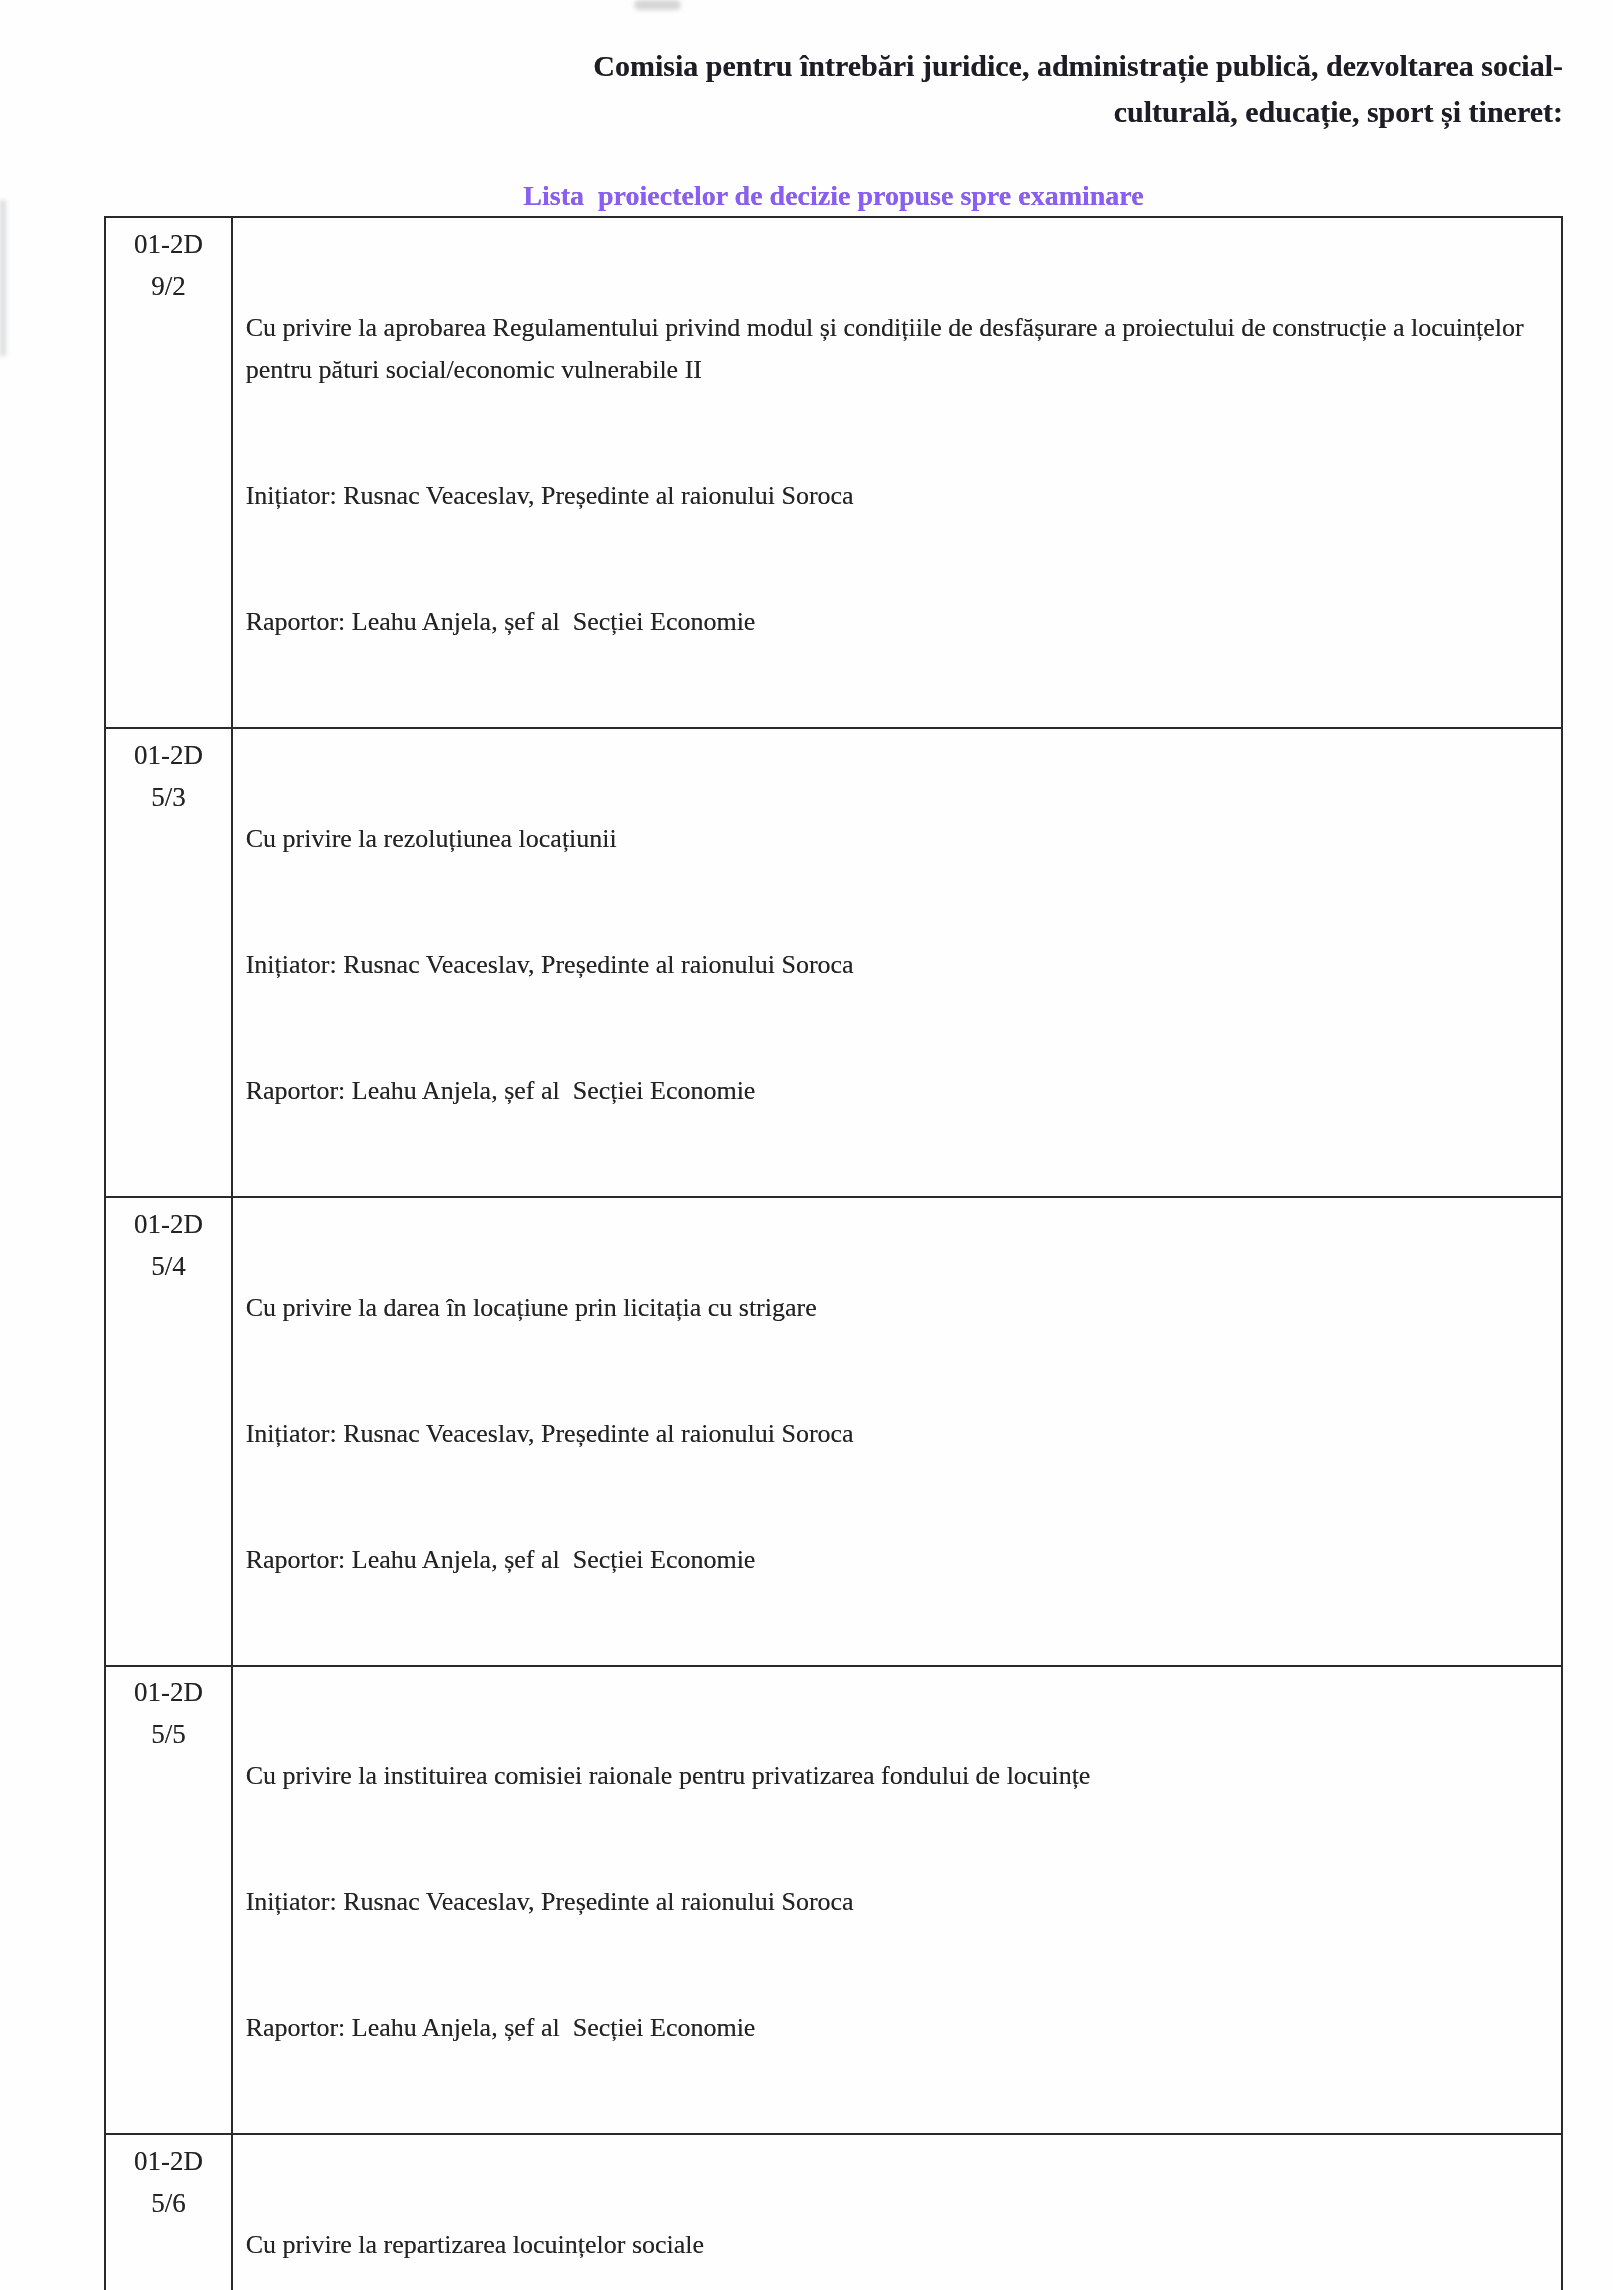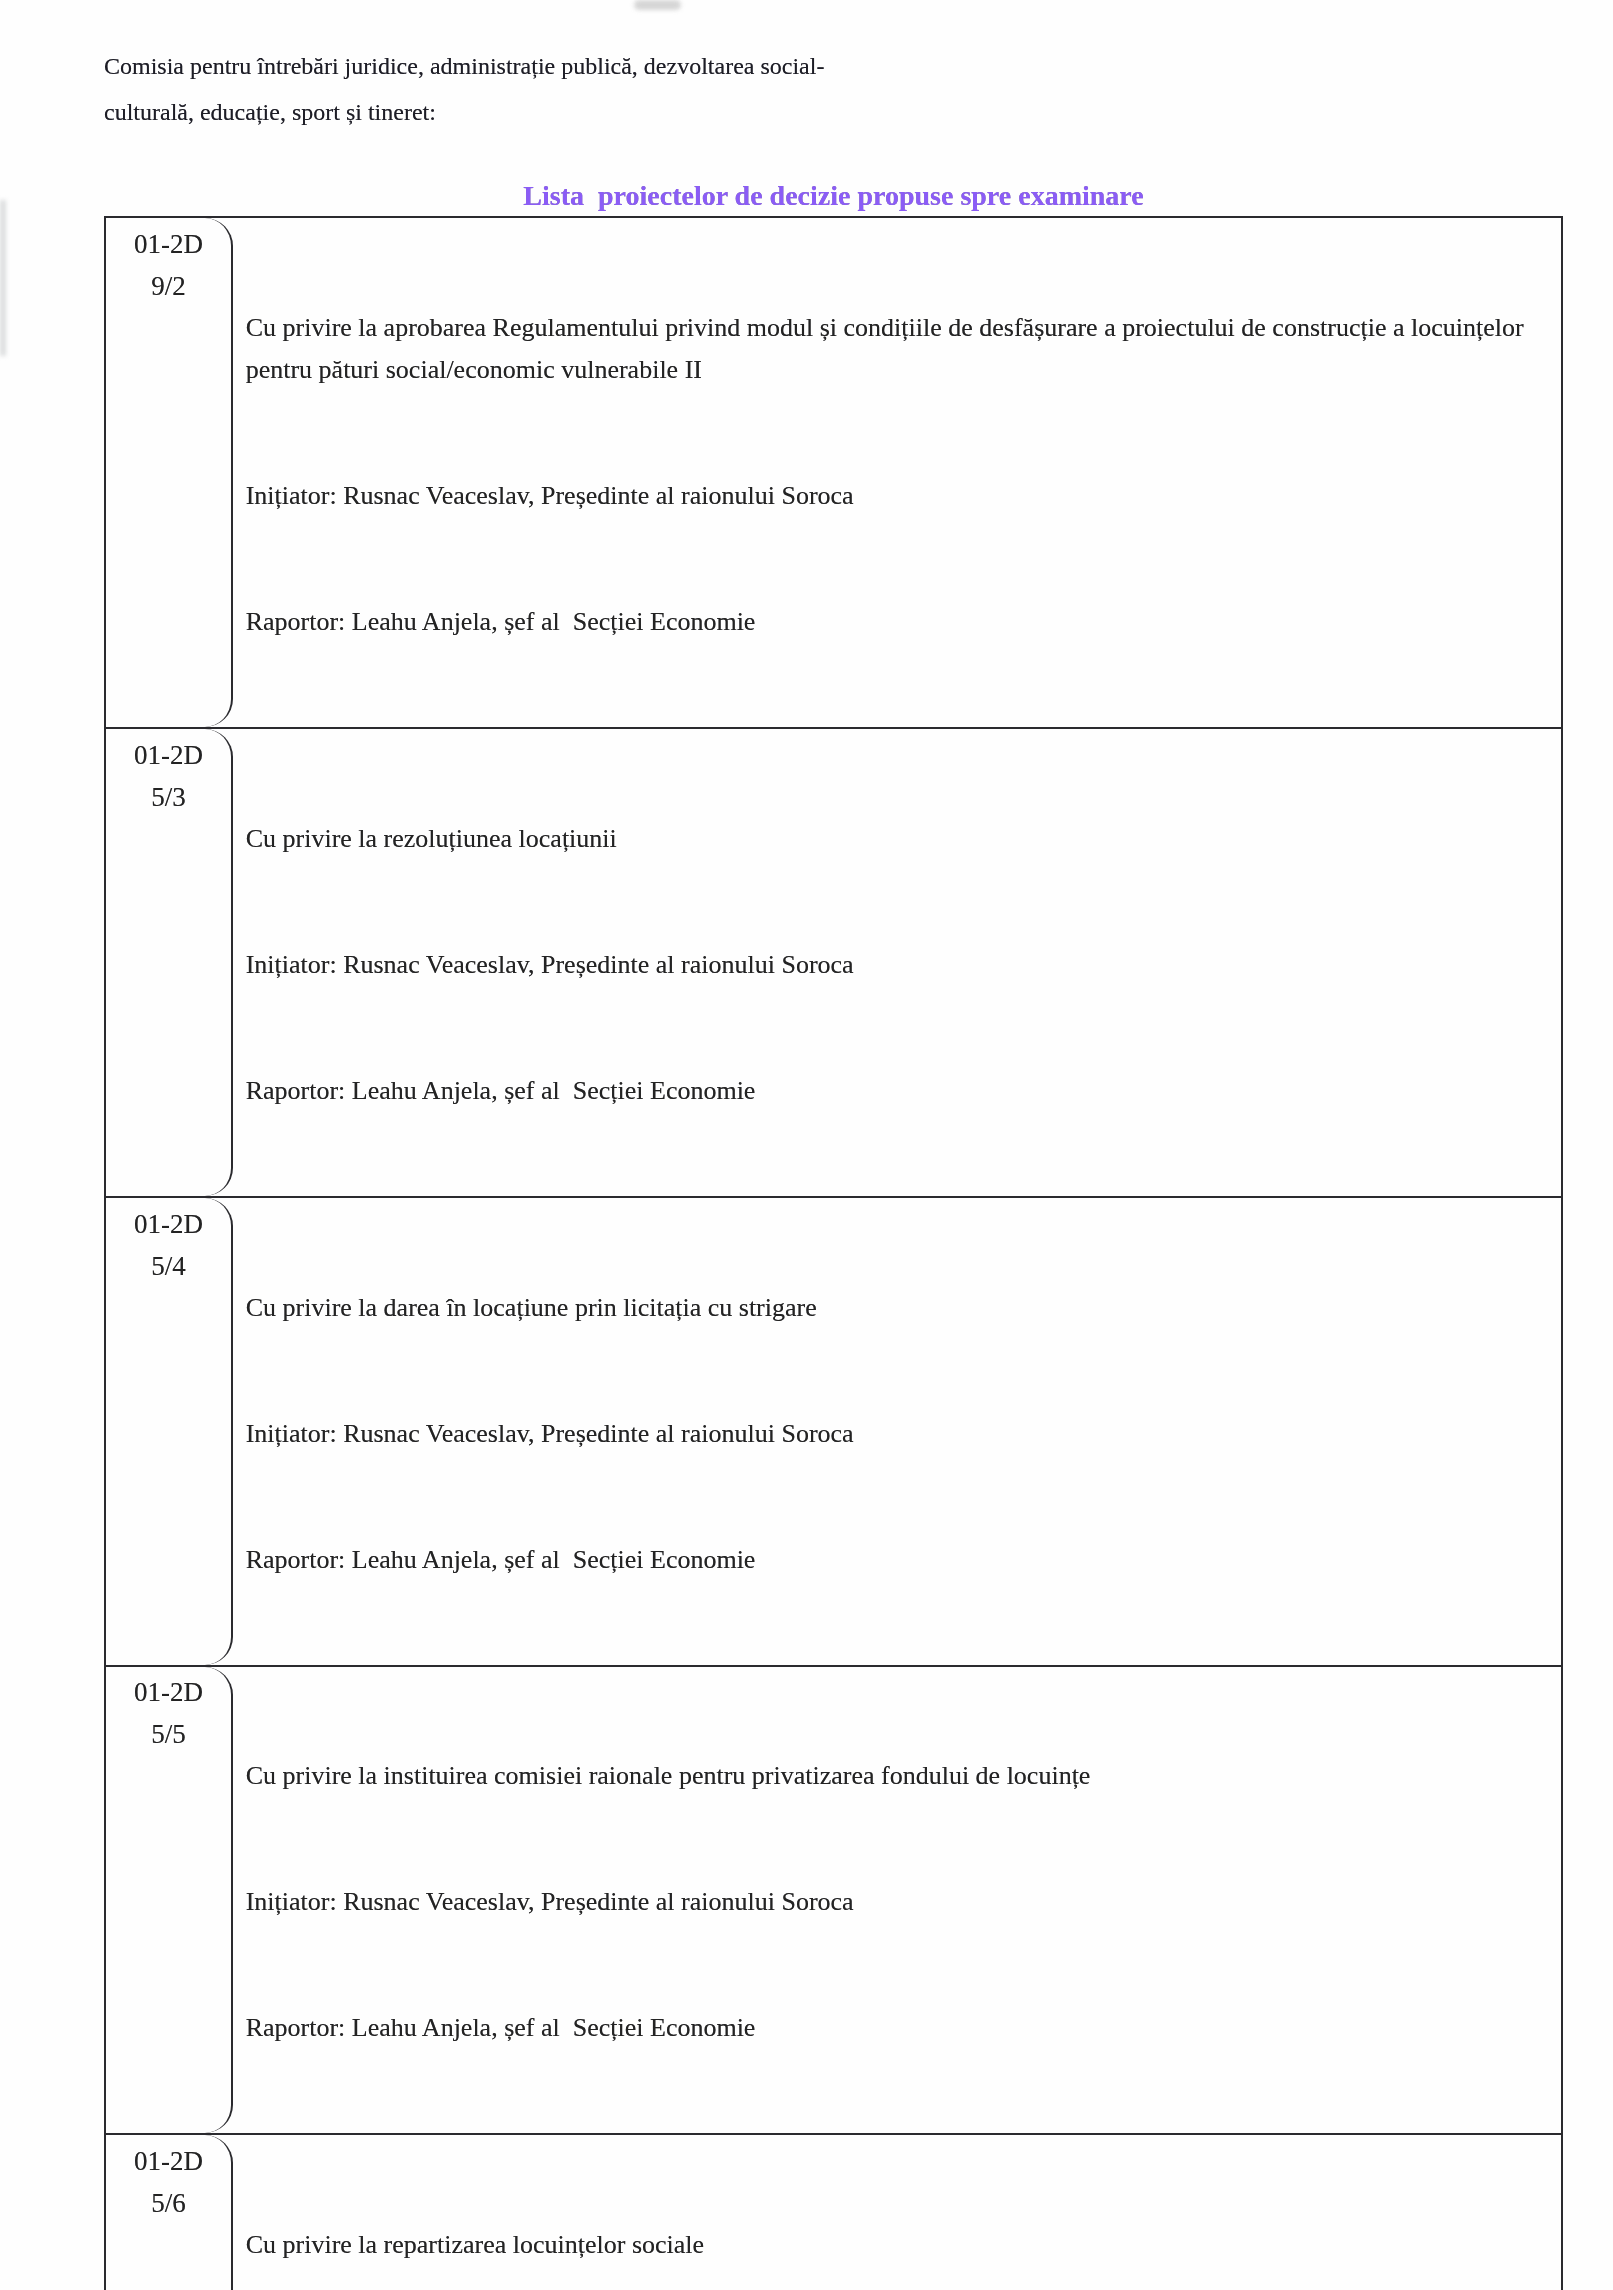--- a/index.html
+++ b/index.html
@@ -18,22 +18,22 @@
     background:#cccccc; border-radius:5.9px; filter:blur(2px); opacity:.8;
   }
   .smudge-left {
     position:absolute; left:0; top:200px; width:5.9px; height:156px;
     background:#c9cccd; filter:blur(2px); opacity:.65;
   }
   .content { position:absolute; left:104px; top:0; width:1459px; }
 
   h1 {
     margin:43px 0 0 0;
-    text-align:left;
-    font-size:24px; line-height:46px; font-weight:normal;
+    text-align:right;
+    font-size:30px; line-height:46px; font-weight:bold;
     color:#1d1d26;
     text-shadow:0 0 0.6px rgba(20,20,30,.55);
   }
   h2 {
     margin:45px 0 0 0;
     text-align:center;
     font-size:28px; font-weight:bold;
     color:#8b5cf6;
     white-space:pre-wrap;
     text-shadow:0 0 0.6px rgba(20,20,30,.5);
@@ -45,21 +45,20 @@
   }
   .row { display:flex; border-top:2.9px solid #2a2a2e; }
   .row:first-child { border-top:none; }
   .cell-id {
     flex:0 0 125px; width:125px;
     border-right:2.9px solid #2a2a2e;
     text-align:center;
     font-size:27px; line-height:42px;
     padding-top:4.9px;
     text-shadow:0 0 0.5px rgba(25,25,35,.5);
-    border-radius:28px;
   }
   .cell-body {
     flex:1;
     padding:4.9px 9.8px 0 12.7px;
     font-size:26px; line-height:42px;
     white-space:pre-wrap;
     text-shadow:0 0 0.5px rgba(25,25,35,.5);
   }
 </style>
 </head>

